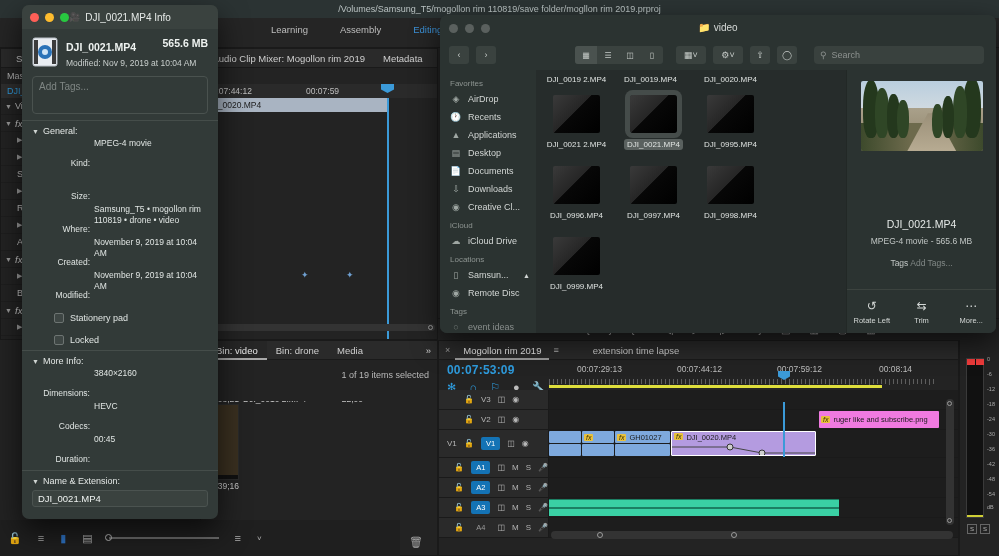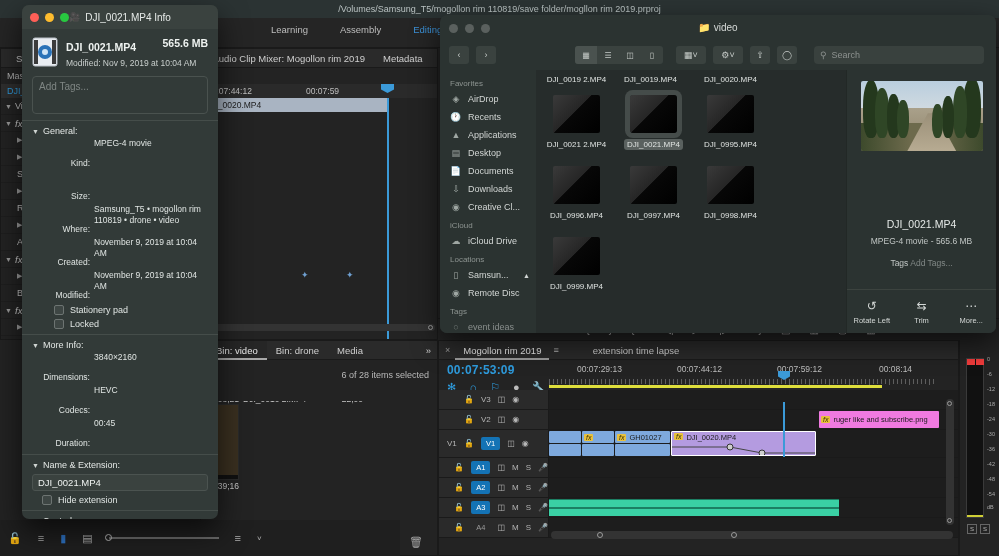--- a/index.html
+++ b/index.html
@@ -190,21 +190,21 @@
   .info-hdr .sz { font-size:10.5px; color:#eef2f0; font-weight:bold; float:right;}
   .info-hdr .md { font-size:8.5px; color:#c9cfcd; margin-top:3px;}
   .info-tags { margin:4px 10px 6px 10px; height:38px; border:1px solid #4a524f; border-radius:4px;
      background:#323a38; color:#7f8684; font-size:10px; padding:4px 6px;}
   .sect { border-top:1px solid #454d4a; padding:5px 10px 5px 10px;}
   .sect .h { font-size:9px; color:#e3e7e5; display:flex; align-items:center; gap:4px;}
   .sect .h .tri { font-size:7px; color:#cfd4d2;}
   .kv { display:flex; font-size:8.5px; color:#e0e5e3; line-height:11px; margin-top:2px;}
   .kv .k { width:62px; text-align:right; flex:none; color:#e0e5e3; padding-right:4px;margin-top:20px;}
   .kv .v { flex:1;}
-  .chk { display:flex; align-items:center; gap:6px; font-size:9px; color:#e0e5e3; margin-top:4px; padding-left:22px;}
+  .chk { display:flex; align-items:center; gap:6px; font-size:9px; color:#e0e5e3; margin-top:12px; padding-left:22px;}
   .chk i { width:10px; height:10px; border:1px solid #6d7472; background:#3e4644; border-radius:2px; display:block;}
   .nameinput { margin-top:4px; height:17px; background:#3a423f; border:1px solid #4b5350; border-radius:3px;
      font-size:9.5px; color:#eef2f0; display:flex; align-items:center; padding-left:5px;}
   .cmtbox { margin-top:4px; height:36px; background:#262c2b; border:1px solid #4b5350; border-radius:3px;}
   .prevbox { margin-top:5px; height:96px; border-radius:2px; overflow:hidden; position:relative;}
 
   
   .scene { position:absolute; inset:0; background:linear-gradient(#b9cede 0%,#cfd9e0 38%,#a9a08a 39%,#8d8268 100%);}
   .scene .road { position:absolute; left:38%; right:22%; bottom:0; top:46%;
      background:linear-gradient(#9a8f78,#b7ab92); clip-path:polygon(42% 0,58% 0,100% 100%,0 100%);}
@@ -350,21 +350,21 @@
     </div>
   </div>
 
   <div class="panel proj">
     <div class="panel-tabs">
       <div class="tab sel">Bin: video</div>
       <div class="tab">Bin: drone</div>
       <div class="tab" style="overflow:hidden;max-width:38px;">Media Browser</div>
       <div class="tab" style="margin-left:auto;padding-right:6px;">»</div>
     </div>
-    <div class="proj-info">6 of 28 items selected</div>
+    <div class="proj-info">1 of 19 items selected</div>
     <div class="bin-grid">
       <div class="bin-item" style="left:-48px;top:-8px;width:86px;">
         <div class="bin-meta">
           <span>DJI_0009.MP4</span>
           <span>1;08;21</span>
         </div>
       </div>
       <div class="bin-item" style="left:-48px;top:3px;width:86px;">
         <div class="bin-thumb" style="height:76px;">
           <div class="burn">

